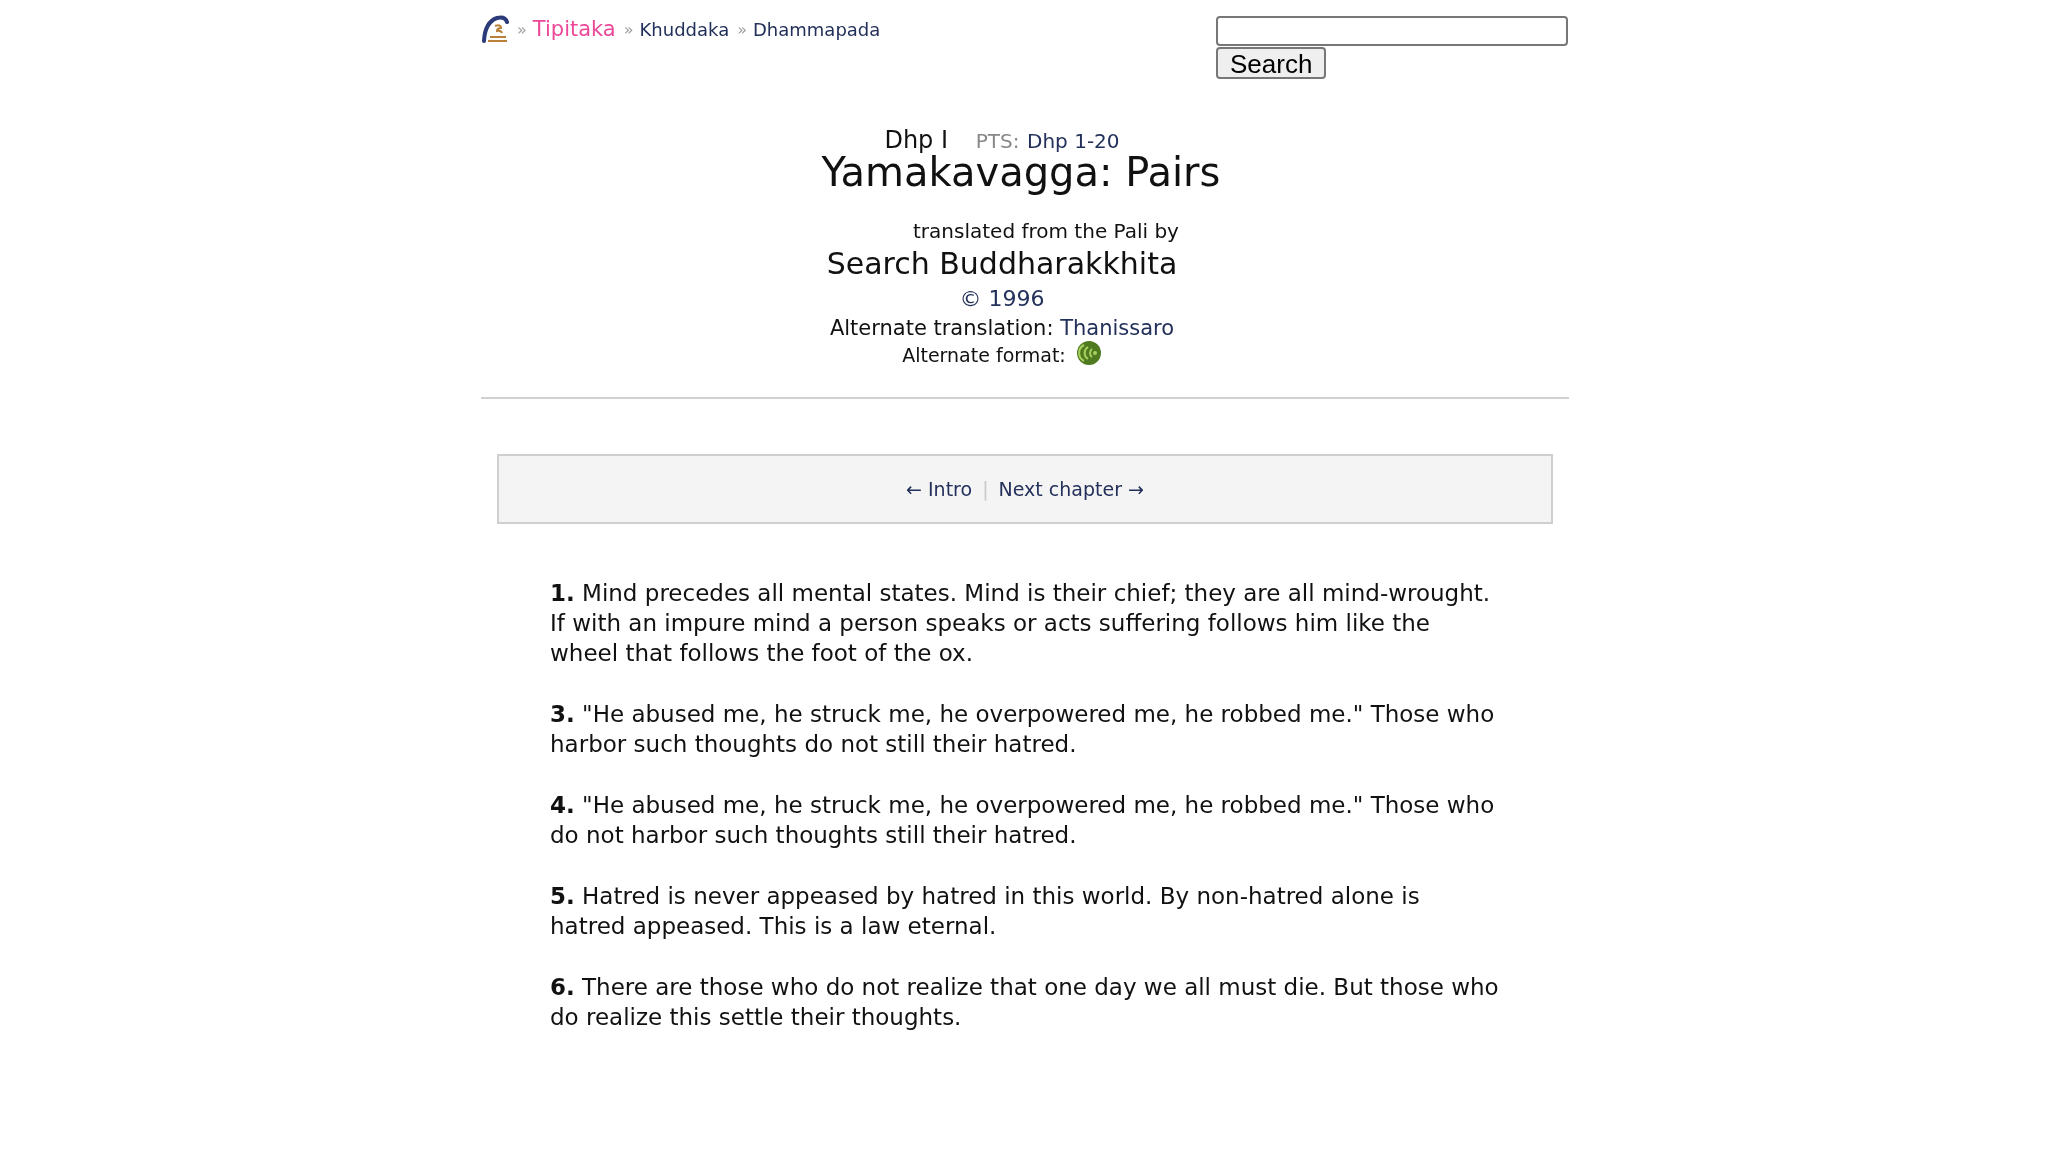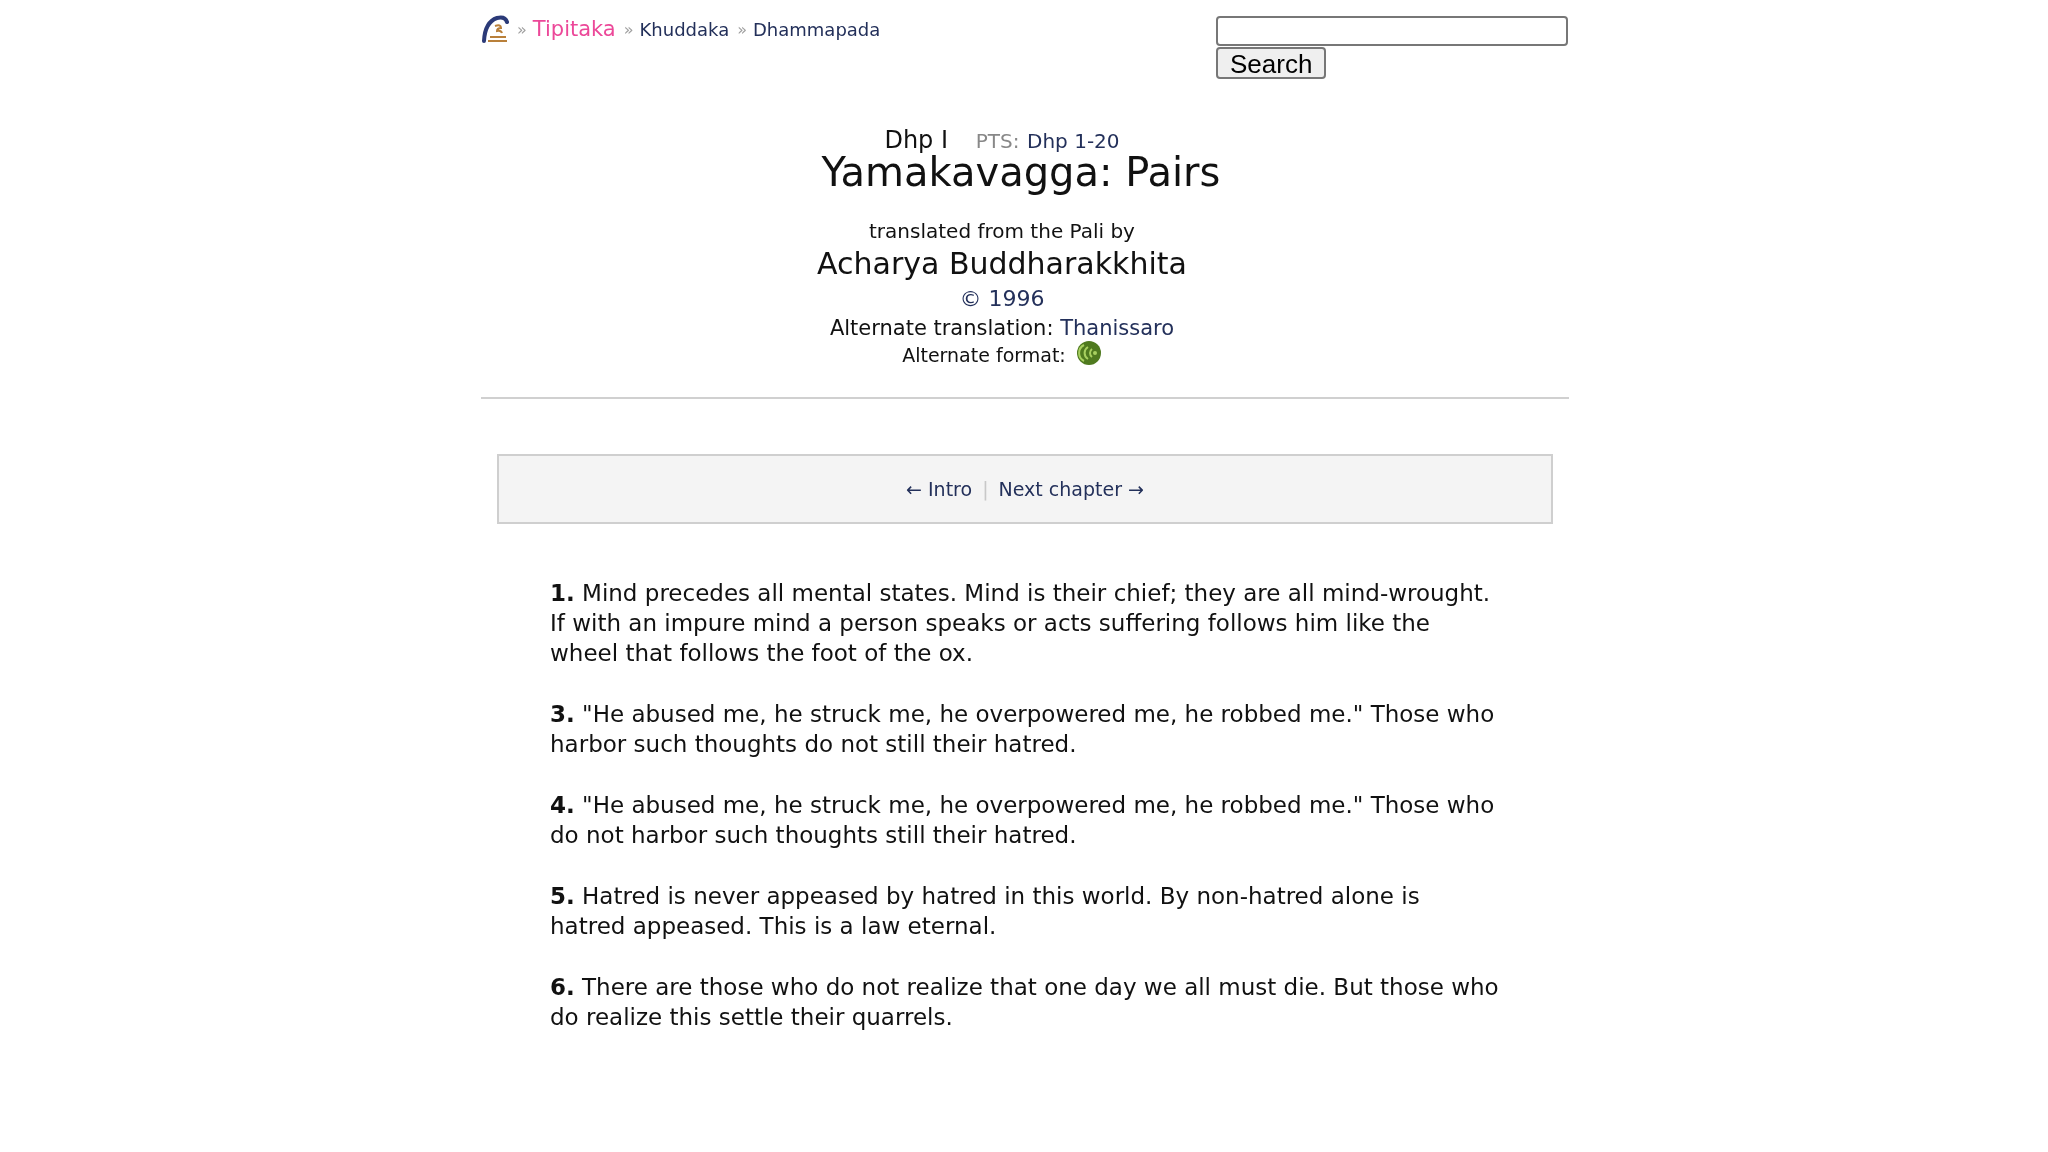--- a/index.html
+++ b/index.html
@@ -16,21 +16,21 @@
     border: 2px solid #777; border-radius: 4px; margin: 0; padding: 2px 6px;
     font-family: "Liberation Sans", sans-serif; font-size: 18px; }
   .search button { display: block; margin-top: 1px; height: 32px; padding: 0 12px;
     background: #efefef; border: 2px solid #777; border-radius: 4px;
     font-family: "Liberation Sans", sans-serif; font-size: 26px; color: #000; }
   .title-block { position: absolute; left: 0; width: 2004px; text-align: center; }
   .line1 { top: 126px; font-size: 24px; }
   .line1 .pts-label { color: #888; font-size: 20px; margin-left: 20px; }
   .line1 .pts-val { color: #23305a; font-size: 20px; }
   .line2 { top: 149px; font-size: 40px; color: #111; margin-left: 19px; }
-  .line3 { top: 219px; font-size: 20px; }
+  .line3 { top: 219px; font-size: 20px; margin-left: 44px; }
   .line4 { top: 246px; font-size: 30px; }
   .line5 { top: 286px; font-size: 22px; color: #23305a; }
   .line6 { top: 316px; font-size: 21px; }
   .line7 { top: 340px; font-size: 19px; }
   .dhamma-icon { display: inline-block; width: 26px; height: 26px; vertical-align: -4px; margin-left: 4px; }
   .hr { position: absolute; left: 481px; top: 397px; width: 1088px; height: 2px; background: #d0d0d0; }
   .navbox { position: absolute; left: 497px; top: 454px; width: 1052px; height: 66px;
     background: #f4f4f4; border: 2px solid #cfcfcf; display: flex; align-items: center; justify-content: center;
     font-size: 19px; }
   .navbox .sep { color: #c8c8c8; margin: 0 10px; }
@@ -63,21 +63,21 @@
   <button type="submit">Search</button>
 </form>
 
 <div class="title-block line1">
   <span>Dhp I</span>
   <span class="pts-label">PTS:</span>
   <span class="pts-val">Dhp 1-20</span>
 </div>
 <div class="title-block line2">Yamakavagga: Pairs</div>
 <div class="title-block line3">translated from the Pali by</div>
-<div class="title-block line4">Acharya Buddharakkhita</div>
+<div class="title-block line4">Search Buddharakkhita</div>
 <div class="title-block line5">© 1996</div>
 <div class="title-block line6">
   <span>Alternate translation:</span>
   <a href="#">Thanissaro</a>
 </div>
 <div class="title-block line7">
   <span>Alternate format:</span>
   <span class="dhamma-icon">
     <svg width="26" height="26" viewBox="0 0 26 26">
       <circle cx="13" cy="13" r="12" fill="#4f7a1f"></circle>
@@ -95,14 +95,14 @@
   <a href="#">← Intro</a>
   <span class="sep">|</span>
   <a href="#">Next chapter →</a>
 </div>
 
 <div class="content">
   <p class="verse"><b>1.</b> <span>Mind precedes all mental states. Mind is their chief; they are all mind-wrought. If with an impure mind a person speaks or acts suffering follows him like the wheel that follows the foot of the ox.</span></p>
   <p class="verse"><b>3.</b> <span>"He abused me, he struck me, he overpowered me, he robbed me." Those who harbor such thoughts do not still their hatred.</span></p>
   <p class="verse"><b>4.</b> <span>"He abused me, he struck me, he overpowered me, he robbed me." Those who do not harbor such thoughts still their hatred.</span></p>
   <p class="verse"><b>5.</b> <span>Hatred is never appeased by hatred in this world. By non-hatred alone is hatred appeased. This is a law eternal.</span></p>
-  <p class="verse"><b>6.</b> <span>There are those who do not realize that one day we all must die. But those who do realize this settle their quarrels.</span></p>
+  <p class="verse"><b>6.</b> <span>There are those who do not realize that one day we all must die. But those who do realize this settle their thoughts.</span></p>
 </div>
 
 </body></html>

